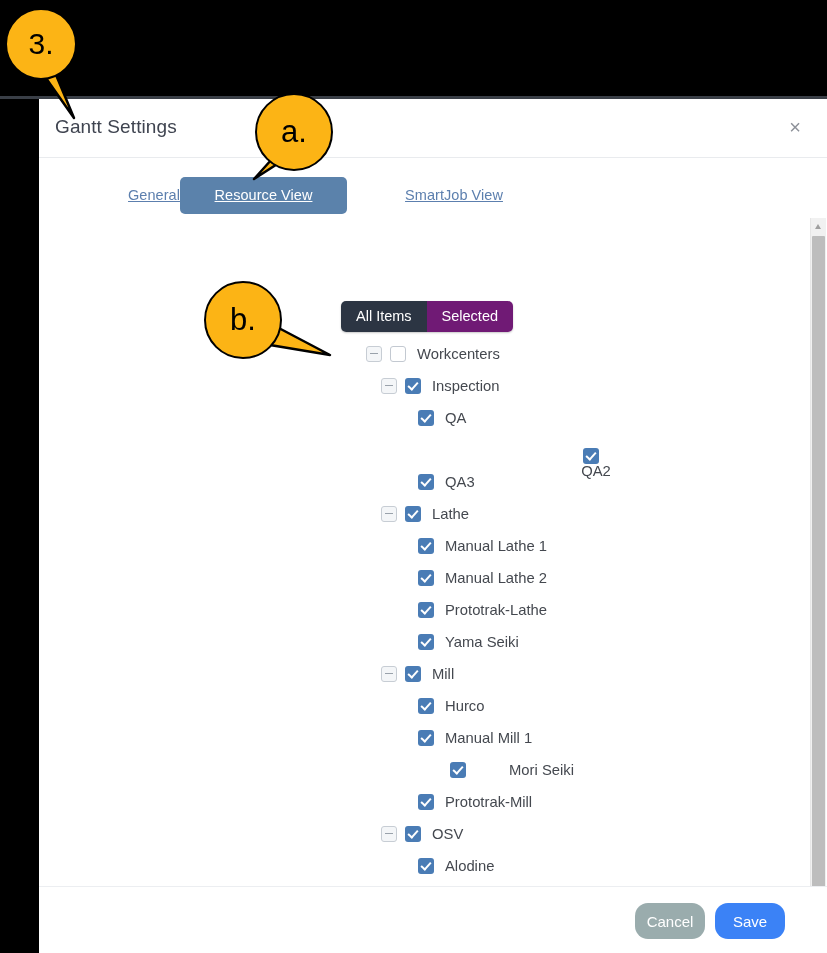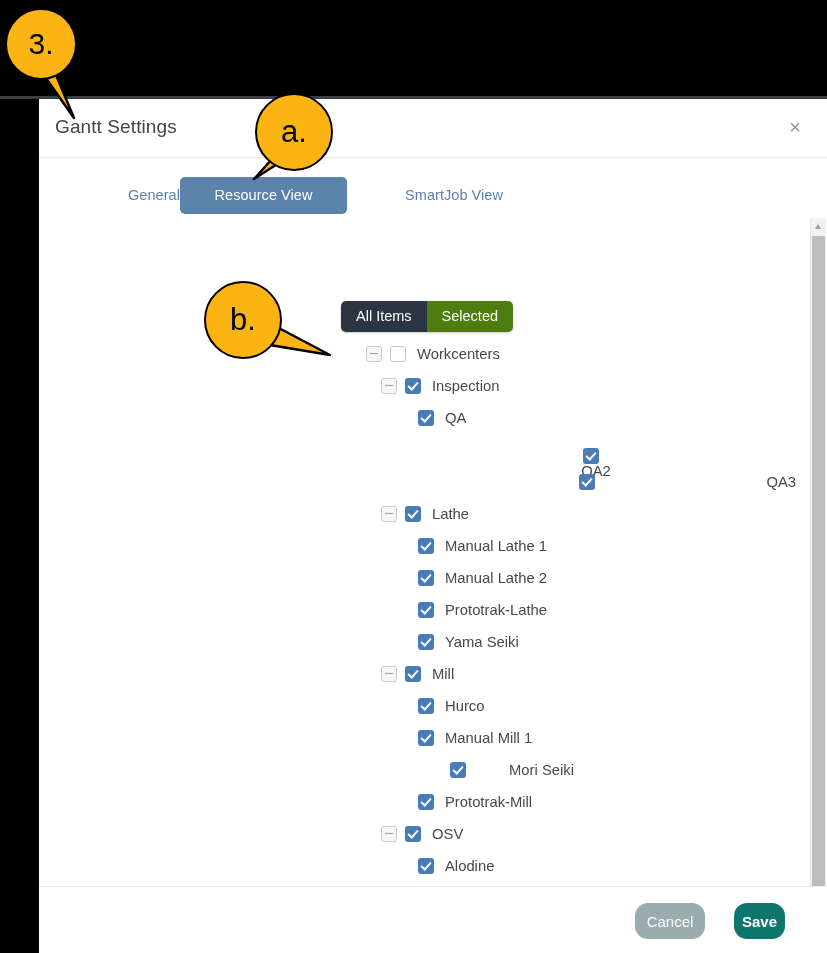--- a/index.html
+++ b/index.html
@@ -109,20 +109,21 @@
     top: 0;
     height: 37px;
     line-height: 37px;
     font-size: 14.5px;
     text-align: center;
     border-radius: 5px;
     cursor: pointer;
     color: #5c7fae;
     box-sizing: border-box;
     letter-spacing: .05px;
+    text-decoration: underline;
   }
   .tab.active {
     background: #5b82ab;
     color: #ffffff;
   }
   #tab-general   { left: 45px;  width: 140px; }
   #tab-resource  { left: 141px; width: 167px; }
   #tab-smartjob  { left: 330px; width: 170px; }
 
   
@@ -138,21 +139,21 @@
   .seg-btn {
     height: 31px;
     line-height: 31px;
     padding: 0 15px;
     font-size: 14.5px;
     color: #ffffff;
     cursor: pointer;
     white-space: nowrap;
   }
   #seg-all      { background: #2c3543; }
-  #seg-selected { background: #4d7c0f; }
+  #seg-selected { background: #701a75; }
 
   
   #tree {
     position: absolute;
     left: 0;
     top: 180px;
     width: 757px;
   }
   .tree-row {
     position: relative;
@@ -233,21 +234,21 @@
     line-height: 36px;
     border-radius: 13px;
     font-size: 15px;
     color: #ffffff;
     text-align: center;
     cursor: pointer;
     border: none;
     font-family: "Liberation Sans", sans-serif;
   }
   #cancel-button { right: 122px; width: 70px; background: #9aacad; }
-  #save-button   { right: 42px;  width: 51px; background: #0f766e; font-weight: bold; }
+  #save-button   { right: 42px;  width: 70px; background: #3b82f6; }
 
   
   #scrollbar {
     position: absolute;
     right: 1px;
     top: 60px;
     width: 16px;
     height: 728px;
     background: #f1f1f1;
     border-left: 1px solid #e6e6e6;
@@ -362,21 +363,21 @@
         <div class="tree-row" style="padding-left: 357px;">
           <div class="expander blank"></div>
           <div class="cbox checked"></div>
           <span class="tree-label">QA</span>
         </div>
         <div class="tree-row" style="padding-left: 357px; flex-direction: column;">
           <div class="expander blank"></div>
           <div class="cbox checked"></div>
           <span class="tree-label">QA2</span>
         </div>
-        <div class="tree-row" style="padding-left: 357px; justify-content: space-between;">
+        <div class="tree-row" style="padding-left: 357px;">
           <div class="expander blank"></div>
           <div class="cbox checked"></div>
           <span class="tree-label">QA3</span>
         </div>
         <div class="tree-row" style="padding-left: 342px;">
           <div class="expander"></div>
           <div class="cbox checked"></div>
           <span class="tree-label">Lathe</span>
         </div>
         <div class="tree-row" style="padding-left: 357px;">

